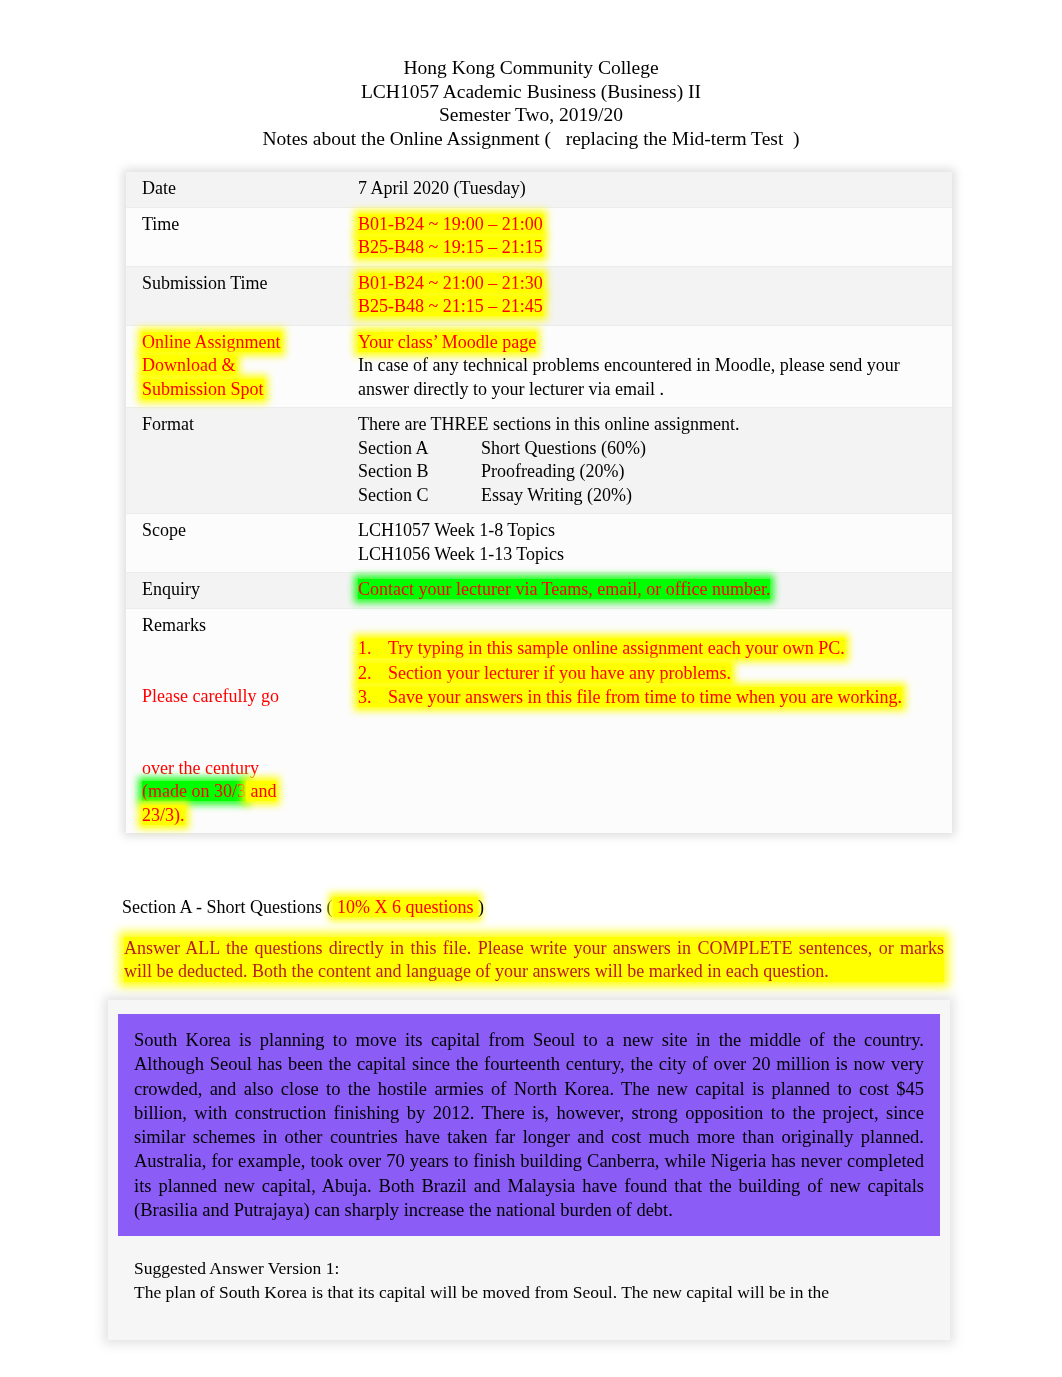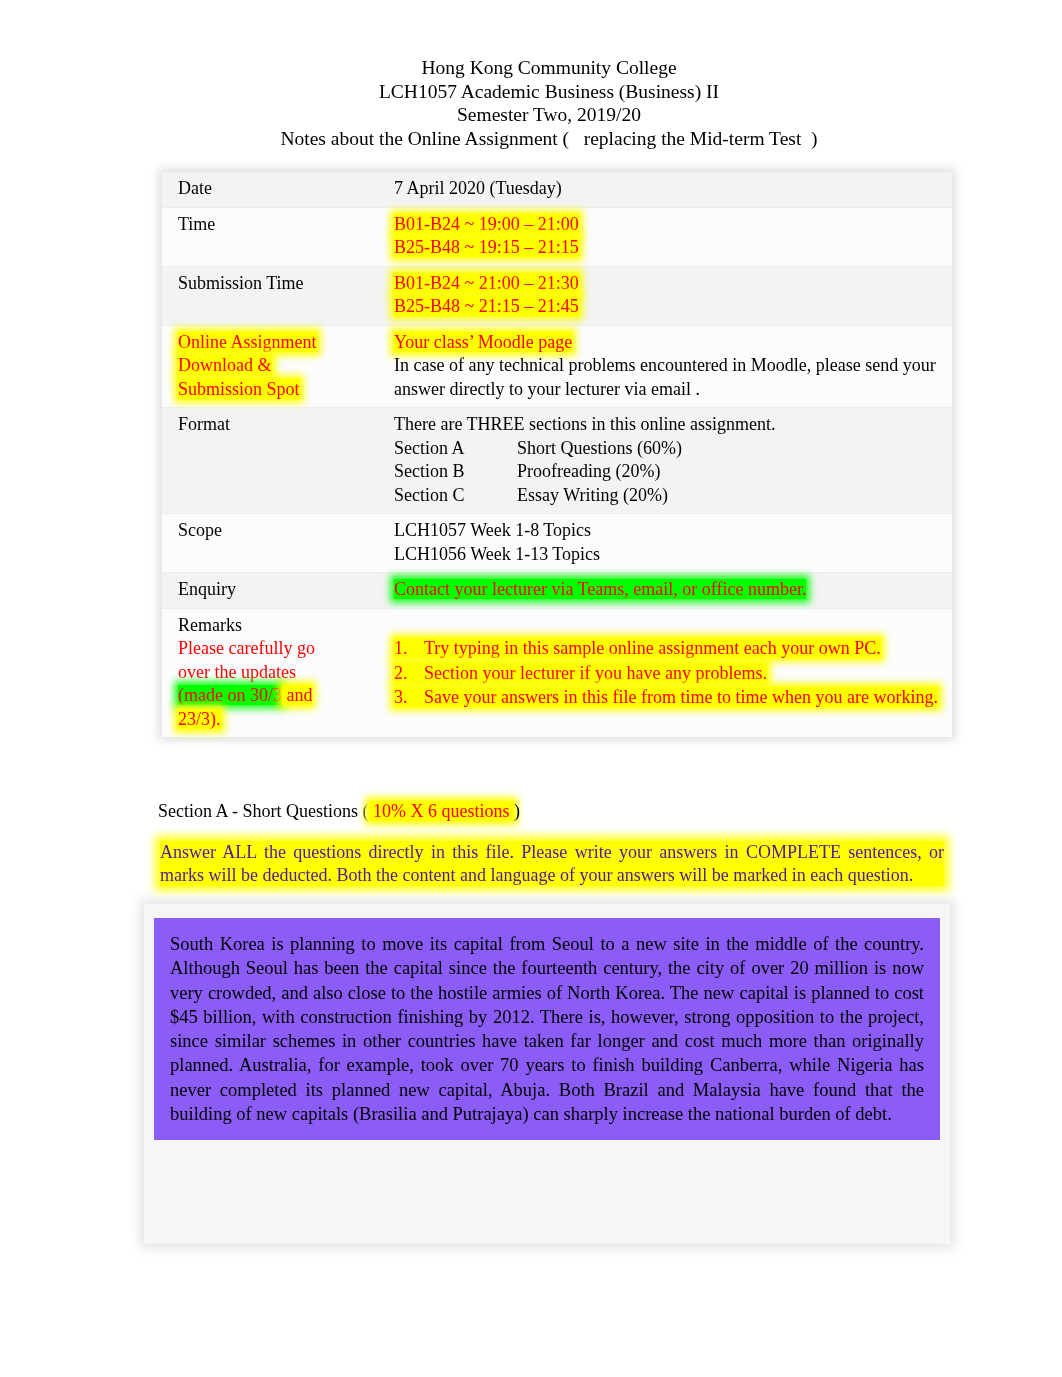--- a/index.html
+++ b/index.html
@@ -15,21 +15,20 @@
     color: #000000;
     position: relative;
     overflow: hidden;
   }
 
   .page {
     position: relative;
     width: 1062px;
     height: 1001px;
     box-sizing: border-box;
-    padding-left: 36px;
   }
 
   
   .doc-header {
     padding-top: 56px;
     text-align: center;
     font-size: 19.5px;
     line-height: 23.5px;
   }
   .doc-header .hline { display: block; white-space: pre; }
@@ -53,21 +52,21 @@
     font-size: 18px;
     line-height: 23.5px;
     padding: 5px 6px 6px 6px;
     border-bottom: 1px solid #ececec;
   }
   .info-table tr:last-child td { border-bottom: none; }
   .col-label { width: 200px; padding-left: 16px !important; }
   .col-value { padding-left: 10px !important; }
 
   
-  .red { color: #ff0000; }
+  .red { color: #ff0000; margin-top: 48px; }
   .hl-yellow {
     background: #ffff00;
     box-shadow: 0 0 7px 4px rgba(255,255,0,0.95);
   }
   .hl-green {
     background: #00ff00;
     box-shadow: 0 0 7px 4px rgba(0,255,0,0.85);
   }
   .hl-grey {
     background: #e8e8e8;
@@ -105,21 +104,21 @@
 
   .instructions {
     margin: 18px 0 0 0;
     padding: 0 118px 0 124px;
     font-size: 18px;
     line-height: 22.5px;
   }
   .instructions .just {
     text-align: justify;
     text-align-last: left;
-    color: #4c1d95;
+    color: #b91c1c;
     background: #ffff00;
     box-shadow: 0 0 9px 5px rgba(255,255,0,0.92);
   }
 
   .q1 {
     margin: 30px 0 0 0;
     padding: 0 110px 0 124px;
     font-size: 18.5px;
     line-height: 24px;
     white-space: nowrap;
@@ -232,21 +231,21 @@
         <td class="col-label">Enquiry</td>
         <td class="col-value">
           <span class="ln"><span class="red hl-green">Contact your lecturer via Teams, email, or office number.</span></span>
         </td>
       </tr>
 
       <tr>
         <td class="col-label">
           <span class="ln">Remarks</span>
           <span class="ln red">Please carefully go</span>
-          <span class="ln red">over the updates</span>
+          <span class="ln red">over the century</span>
           <span class="ln"><span class="red hl-green">(made on 30/3</span><span class="red hl-yellow"> and</span></span>
           <span class="ln"><span class="red hl-yellow">23/3).</span></span>
         </td>
         <td class="col-value">
           <span class="spacer-line"></span>
           <ul class="remark-list">
             <li><span class="red hl-yellow"><span class="remark-num">1.</span><span>Try typing in this sample online assignment each your own PC.</span></span></li>
             <li><span class="red hl-yellow"><span class="remark-num">2.</span><span>Section your lecturer if you have any problems.</span></span></li>
             <li><span class="red hl-yellow"><span class="remark-num">3.</span><span>Save your answers in this file from time to time when you are working.</span></span></li>
           </ul>
@@ -263,15 +262,19 @@
 
   <div class="instructions">
     <div class="just">Answer ALL the questions directly in this file.     Please write your answers in COMPLETE sentences, or marks will be deducted.     Both the content and language of your answers will be marked in each question.</div>
   </div>
 
 
   <div class="passage-box">
     <div class="passage-inner">
       <p>South Korea is planning to move its capital from Seoul to a new site in the middle of the country. Although Seoul has been the capital since the fourteenth century, the city of over 20 million is now very crowded, and also close to the hostile armies of North Korea. The new capital is planned to cost $45 billion, with construction finishing by 2012. There is, however, strong opposition to the project, since similar schemes in other countries have taken far longer and cost much more than originally planned. Australia, for example, took over 70 years to finish building Canberra, while Nigeria has never completed its planned new capital, Abuja. Both Brazil and Malaysia have found that the building of new capitals (Brasilia and Putrajaya) can sharply increase the national burden of debt.</p>
     </div>
+    <div class="answer-zone">
+      <span class="ln">Suggested Answer Version 1:</span>
+      <span class="ln">The plan of South Korea is that its capital will be moved from Seoul. The new capital will be in the</span>
+    </div>
   </div>
 
 </div>
 
 </body></html>

